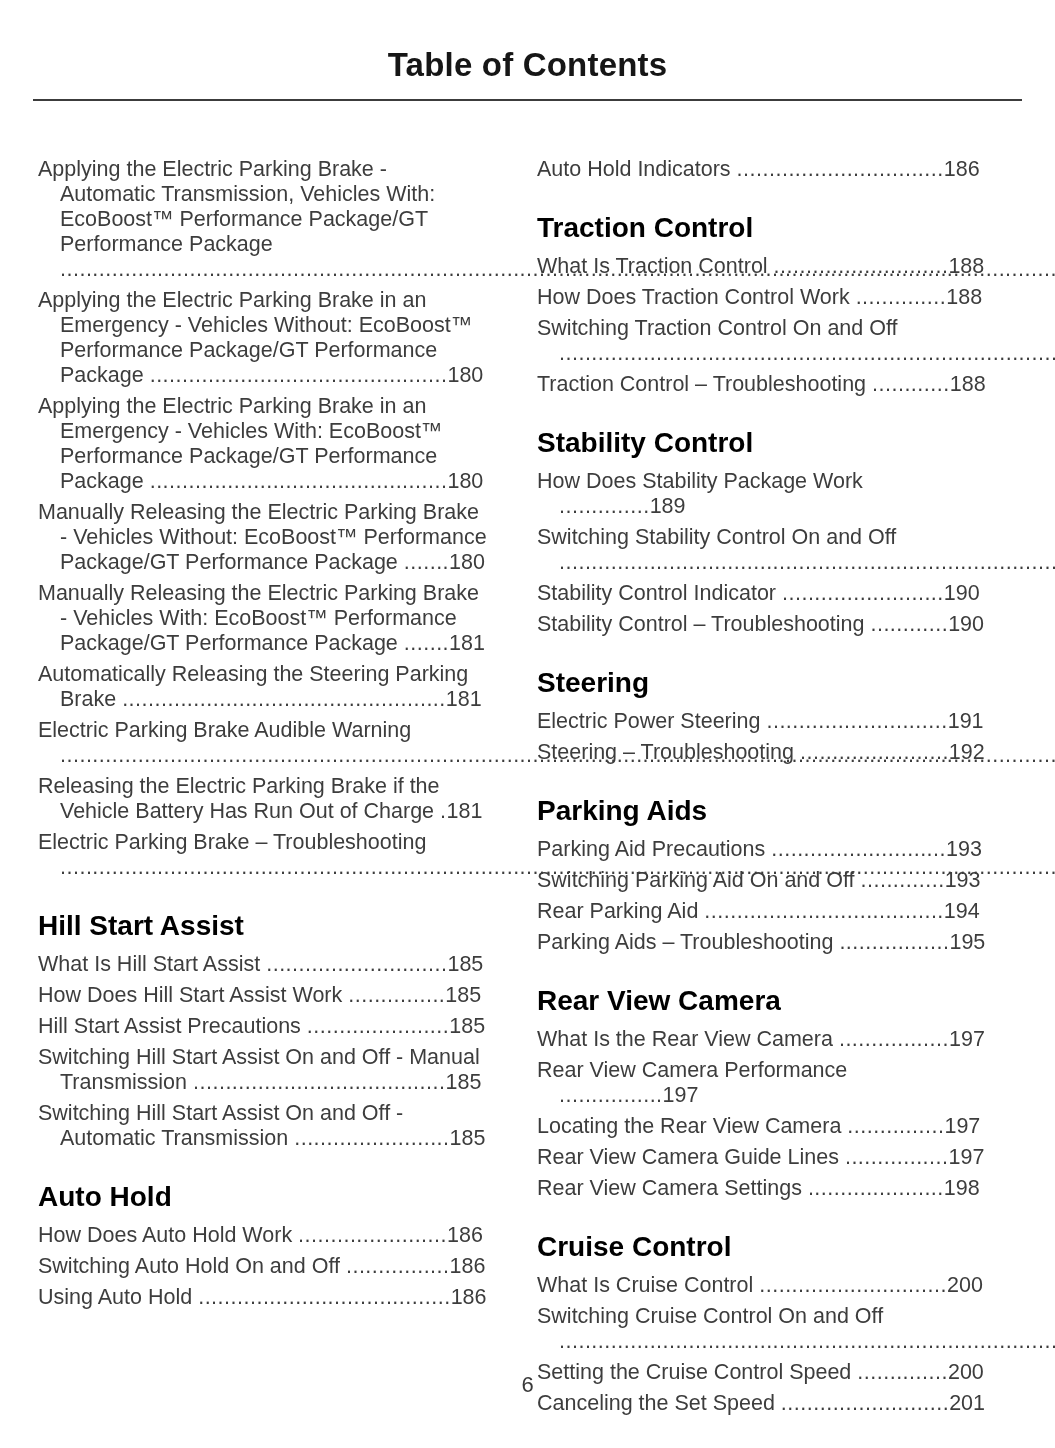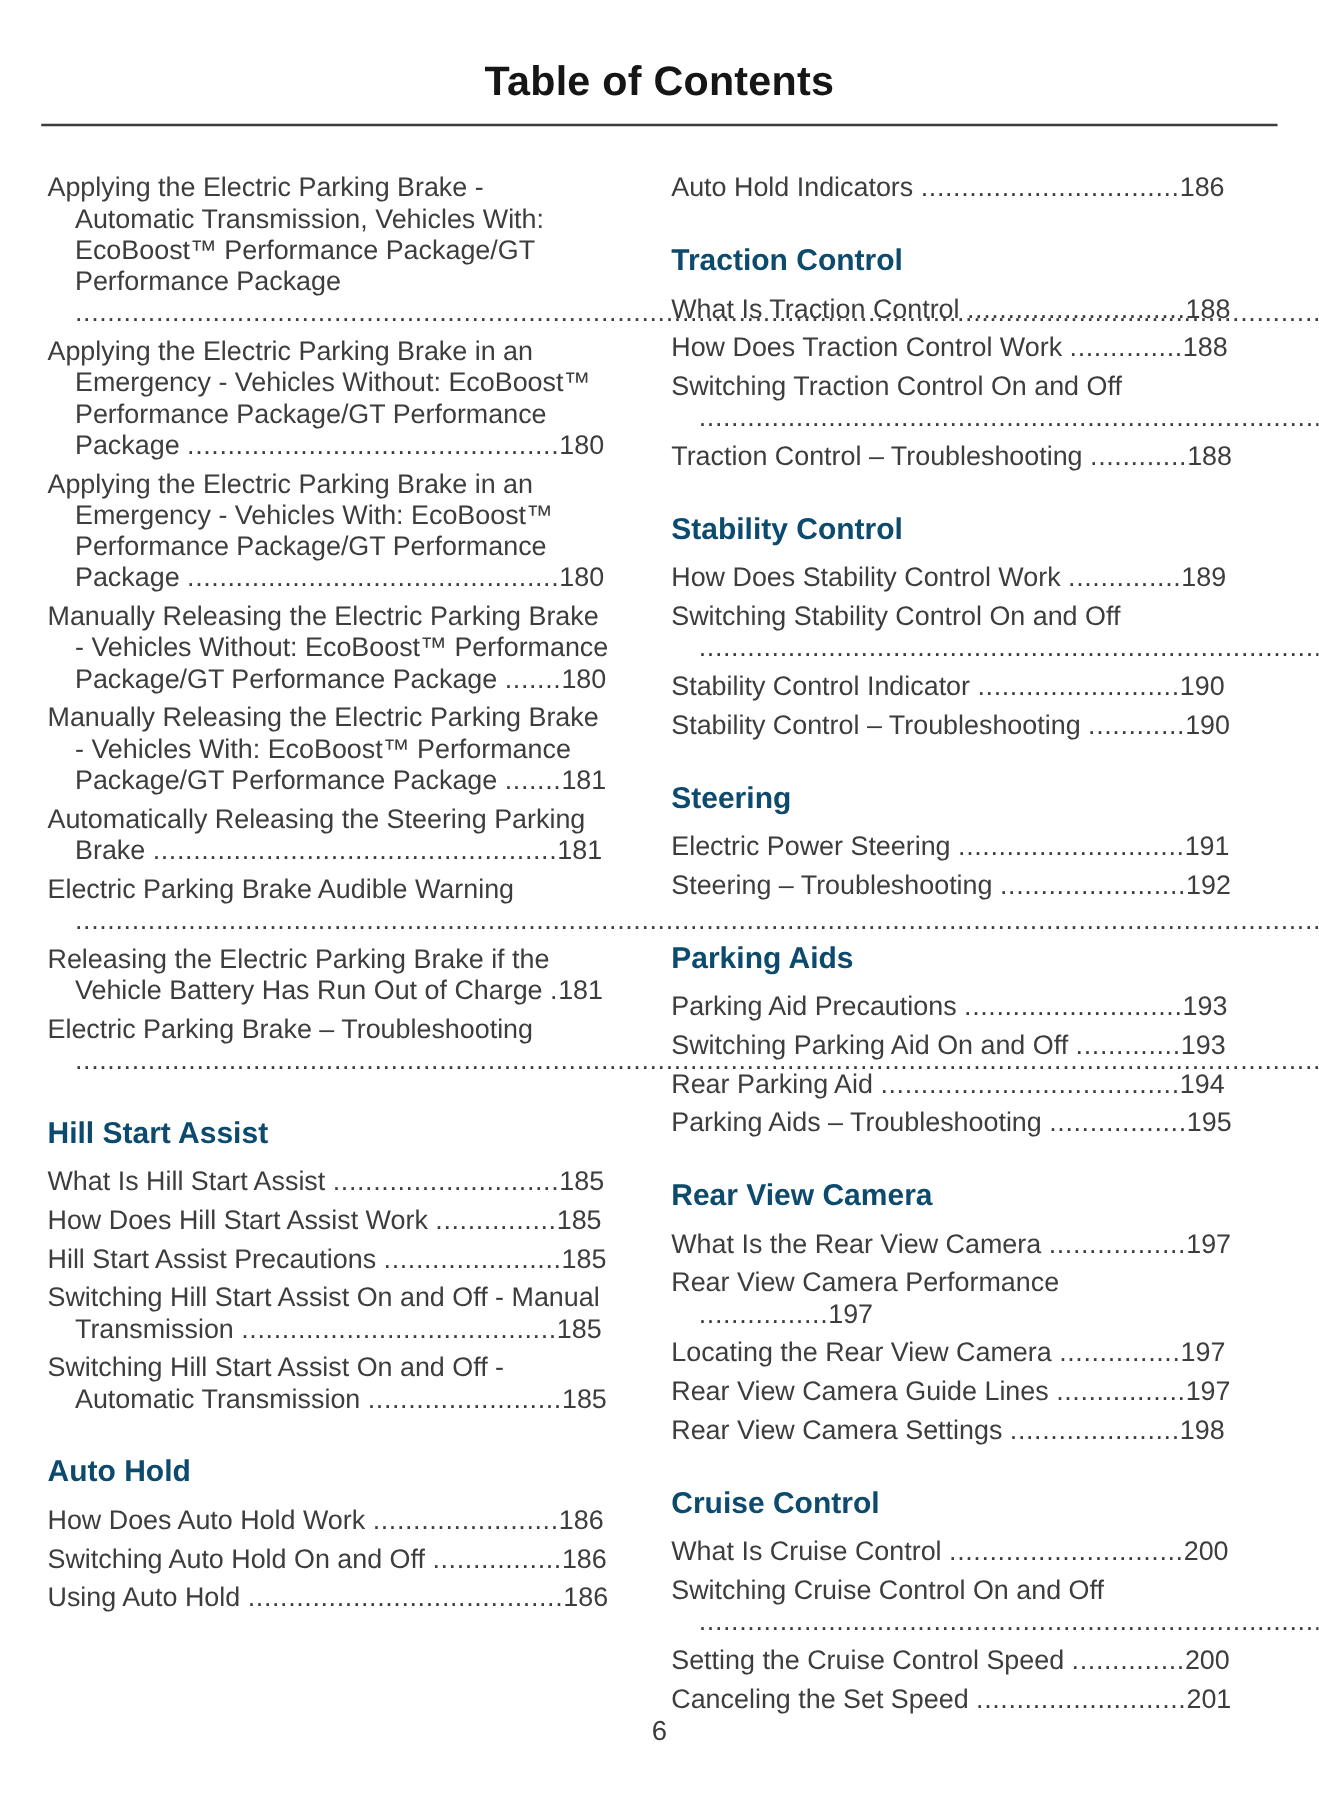--- a/index.html
+++ b/index.html
@@ -21,28 +21,28 @@
     color: #161616;
   }
   .rule {
     border: none;
     border-top: 2.5px solid #3c3c3c;
     margin: 15px 33px 0 33px;
   }
   .cols {
     display: flex;
     gap: 50px;
-    padding: 37px 68px 0 38px;
+    padding: 56px 68px 0 38px;
     align-items: flex-start;
   }
   .col { width: 449px; box-sizing: border-box; }
   .toc-heading {
-    font-size: 24px;
+    font-size: 28px;
     font-weight: 800;
-    color: #0c4a6e;
+    color: #000000;
     margin: 30px 0 10px 0;
     line-height: 32px;
   }
   .col > .toc-heading:first-child { margin-top: 30px; }
   .toc-entry {
     margin: 0 0 6px 0;
     font-size: 21.5px;
     line-height: 25px;
     color: #3d3d3d;
     padding-left: 22px;
@@ -90,21 +90,21 @@
         <p class="toc-entry"><span class="lbl">Using Auto Hold </span><span class="dots">.......................................</span><span class="pg">186</span></p>
       </div>
     <div class="col" id="col-right">
         <p class="toc-entry"><span class="lbl">Auto Hold Indicators </span><span class="dots">................................</span><span class="pg">186</span></p>
         <h2 class="toc-heading">Traction Control</h2>
         <p class="toc-entry"><span class="lbl">What Is Traction Control </span><span class="dots">...........................</span><span class="pg">188</span></p>
         <p class="toc-entry"><span class="lbl">How Does Traction Control Work </span><span class="dots">..............</span><span class="pg">188</span></p>
         <p class="toc-entry"><span class="lbl">Switching Traction Control On and Off </span><br><span class="dots">............................................................................................................................................................................................................................................................................................................</span></p>
         <p class="toc-entry"><span class="lbl">Traction Control – Troubleshooting </span><span class="dots">............</span><span class="pg">188</span></p>
         <h2 class="toc-heading">Stability Control</h2>
-        <p class="toc-entry"><span class="lbl">How Does Stability Control Work </span><span class="dots">..............</span><span class="pg">189</span></p>
+        <p class="toc-entry"><span class="lbl">How Does Stability Package Work </span><span class="dots">..............</span><span class="pg">189</span></p>
         <p class="toc-entry"><span class="lbl">Switching Stability Control On and Off </span><br><span class="dots">............................................................................................................................................................................................................................................................................................................</span></p>
         <p class="toc-entry"><span class="lbl">Stability Control Indicator </span><span class="dots">.........................</span><span class="pg">190</span></p>
         <p class="toc-entry"><span class="lbl">Stability Control – Troubleshooting </span><span class="dots">............</span><span class="pg">190</span></p>
         <h2 class="toc-heading">Steering</h2>
         <p class="toc-entry"><span class="lbl">Electric Power Steering </span><span class="dots">............................</span><span class="pg">191</span></p>
         <p class="toc-entry"><span class="lbl">Steering – Troubleshooting </span><span class="dots">.......................</span><span class="pg">192</span></p>
         <h2 class="toc-heading">Parking Aids</h2>
         <p class="toc-entry"><span class="lbl">Parking Aid Precautions </span><span class="dots">...........................</span><span class="pg">193</span></p>
         <p class="toc-entry"><span class="lbl">Switching Parking Aid On and Off </span><span class="dots">.............</span><span class="pg">193</span></p>
         <p class="toc-entry"><span class="lbl">Rear Parking Aid </span><span class="dots">.....................................</span><span class="pg">194</span></p>

